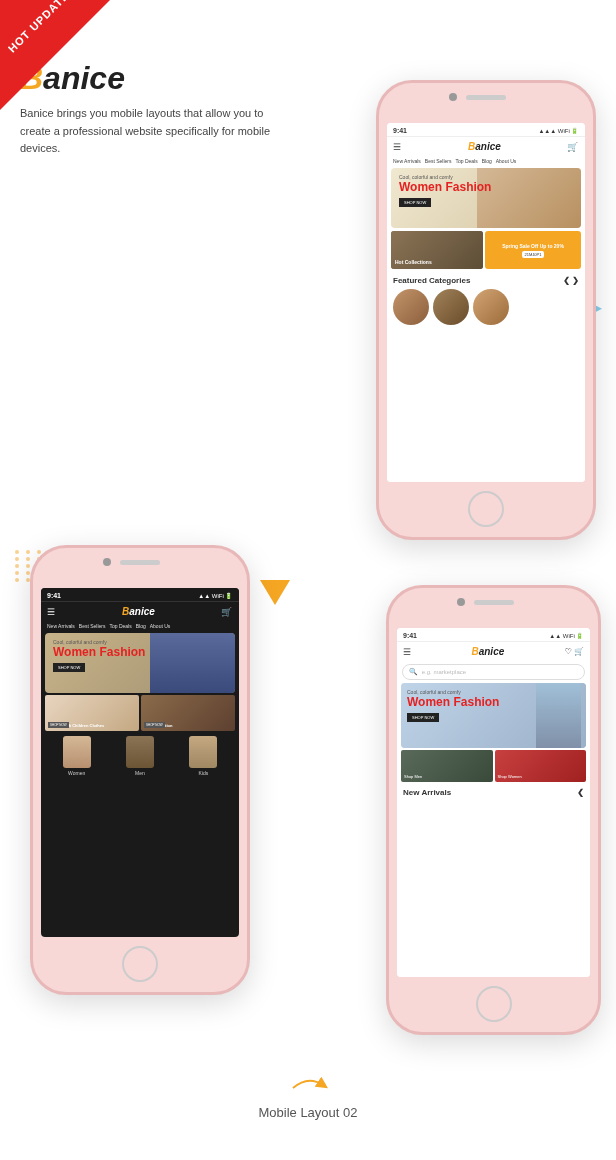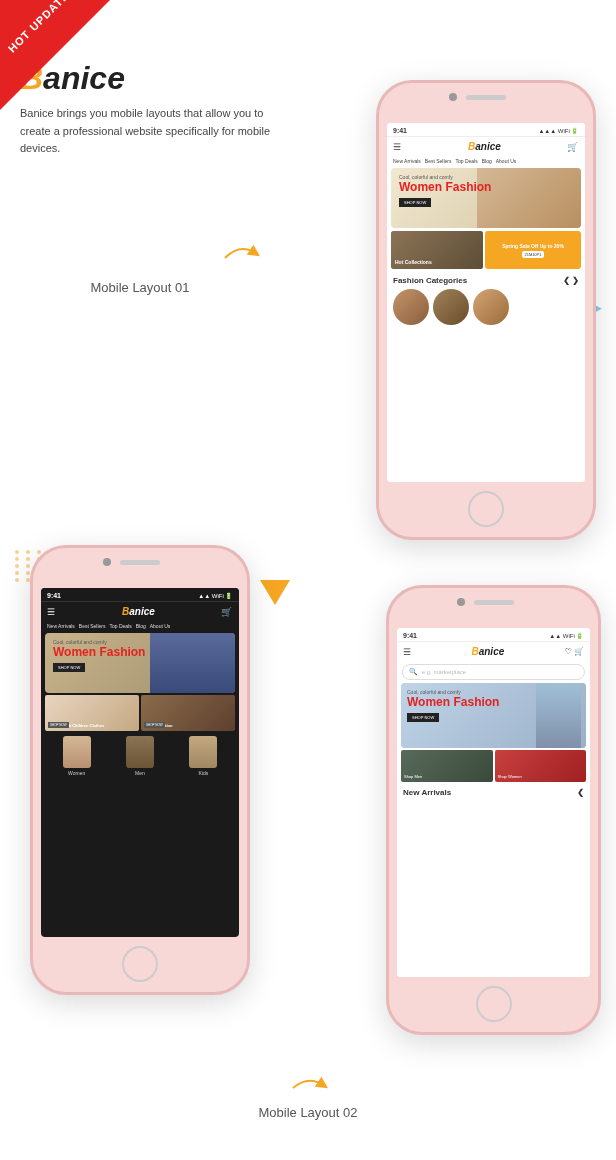--- a/index.html
+++ b/index.html
@@ -478,31 +478,20 @@
   <span class="hot-banner-text">HOT UPDATED!</span>
 </div>
 
 <div class="left-section">
   <div class="logo">
     <span class="logo-b">B</span>
     <span class="logo-rest">anice</span>
   </div>
   <div class="description">Banice brings you mobile layouts that allow you to create a professional website specifically for mobile devices.</div>
 
-  <div class="arrow-label" style="margin-top: 80px; margin-right: 30px;">
-    <svg class="arrow-svg" width="40" height="30" viewBox="0 0 40 30">
-      <path d="M5 20 Q20 5 35 15" stroke="#f5a623" stroke-width="2" fill="none" marker-end="url(#ah)"></path>
-      <defs>
-        <marker id="ah" markerWidth="6" markerHeight="6" refX="3" refY="3" orient="auto">
-          <path d="M0,0 L6,3 L0,6 Z" fill="#f5a623"></path>
-        </marker>
-      </defs>
-    </svg>
-    <span class="layout-label">Mobile Layout 01</span>
-  </div>
 </div>
 
 <div class="dots-pattern" style="top: 550px; left: 15px;">
   <div class="dots-grid">
     <div class="dot"></div>
       <div class="dot"></div>
       <div class="dot"></div>
       <div class="dot"></div>
       <div class="dot"></div>
       <div class="dot"></div>
@@ -595,21 +584,21 @@
           <div style="position:absolute; top:0; left:0; width:100%; height:100%; background: linear-gradient(135deg, #8B7355 0%, #5D4E37 100%);"></div>
           <span class="promo-img-label">Hot Collections</span>
         </div>
         <div class="promo-sale">
           <div class="promo-sale-title">Spring Sale Off Up to 20%</div>
           <div class="promo-sale-code">21MJ0P1</div>
         </div>
       </div>
 
       <div class="screen-section-title">
-        <span>Fashion Categories</span>
+        <span>Featured Categories</span>
         <span>❮ ❯</span>
       </div>
       <div class="screen-categories">
         <div class="cat-circle cat-circle-1"></div>
         <div class="cat-circle cat-circle-2"></div>
         <div class="cat-circle cat-circle-3"></div>
       </div>
     </div>
   </div>
   <div class="phone-home"></div>

